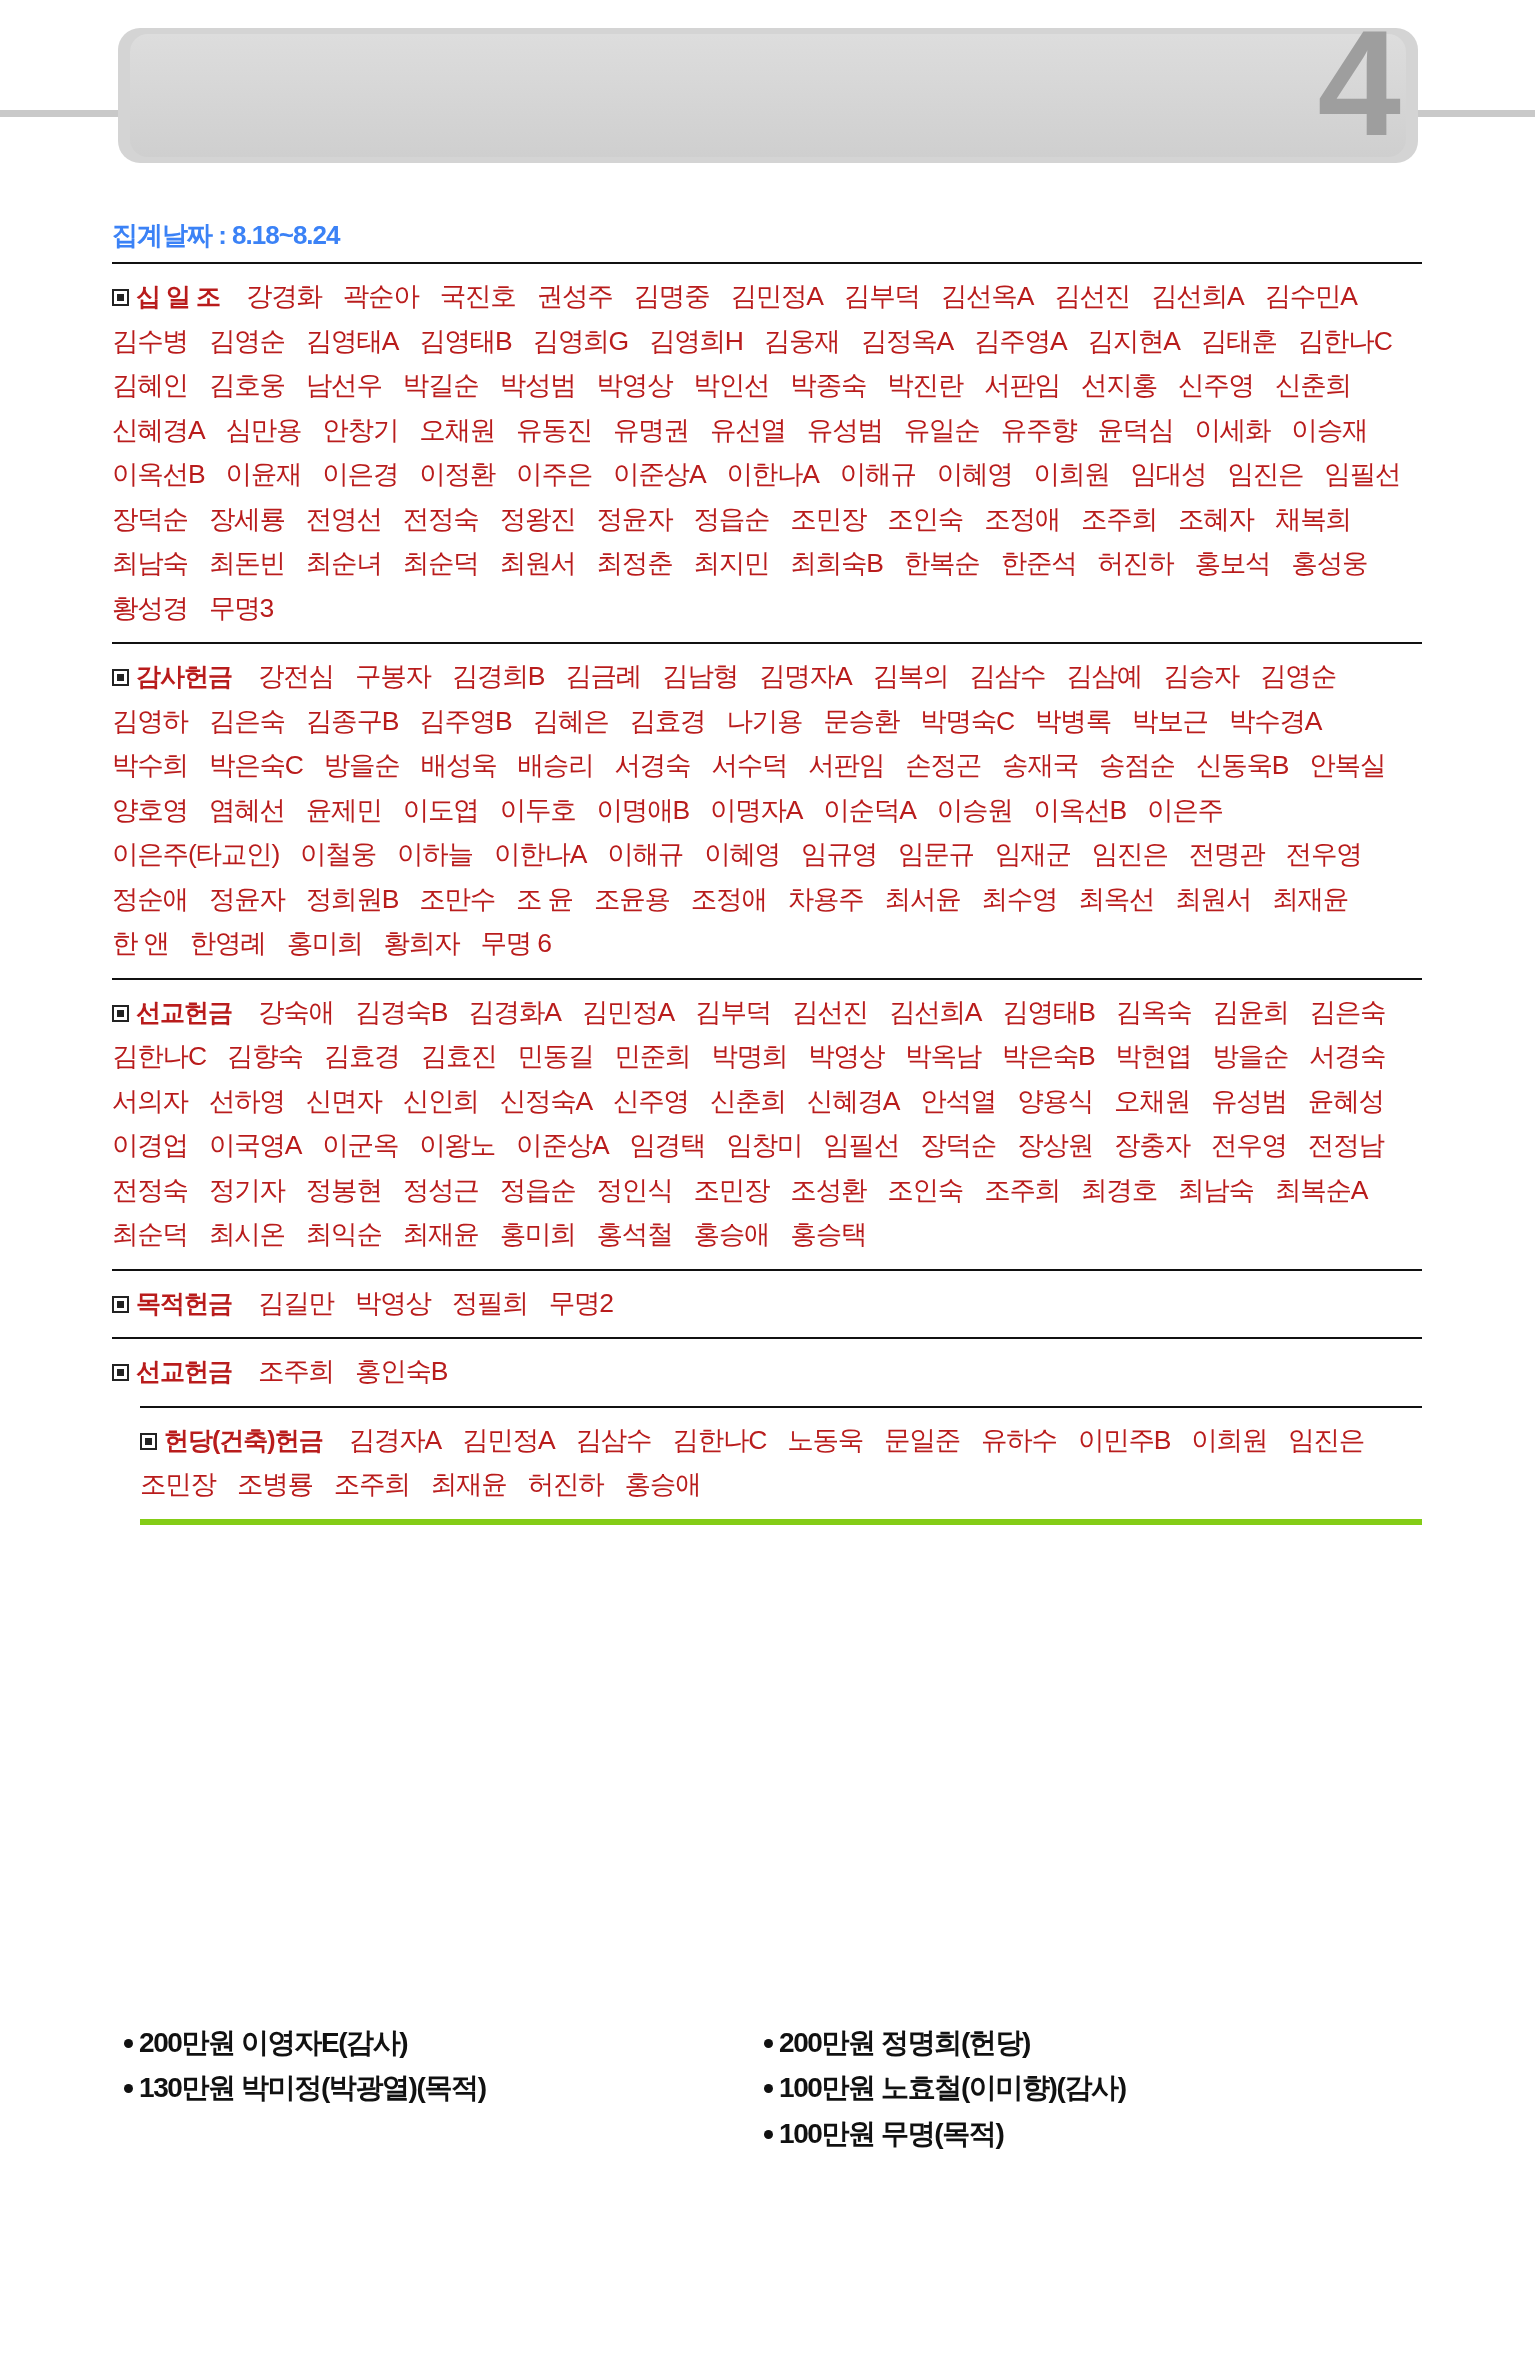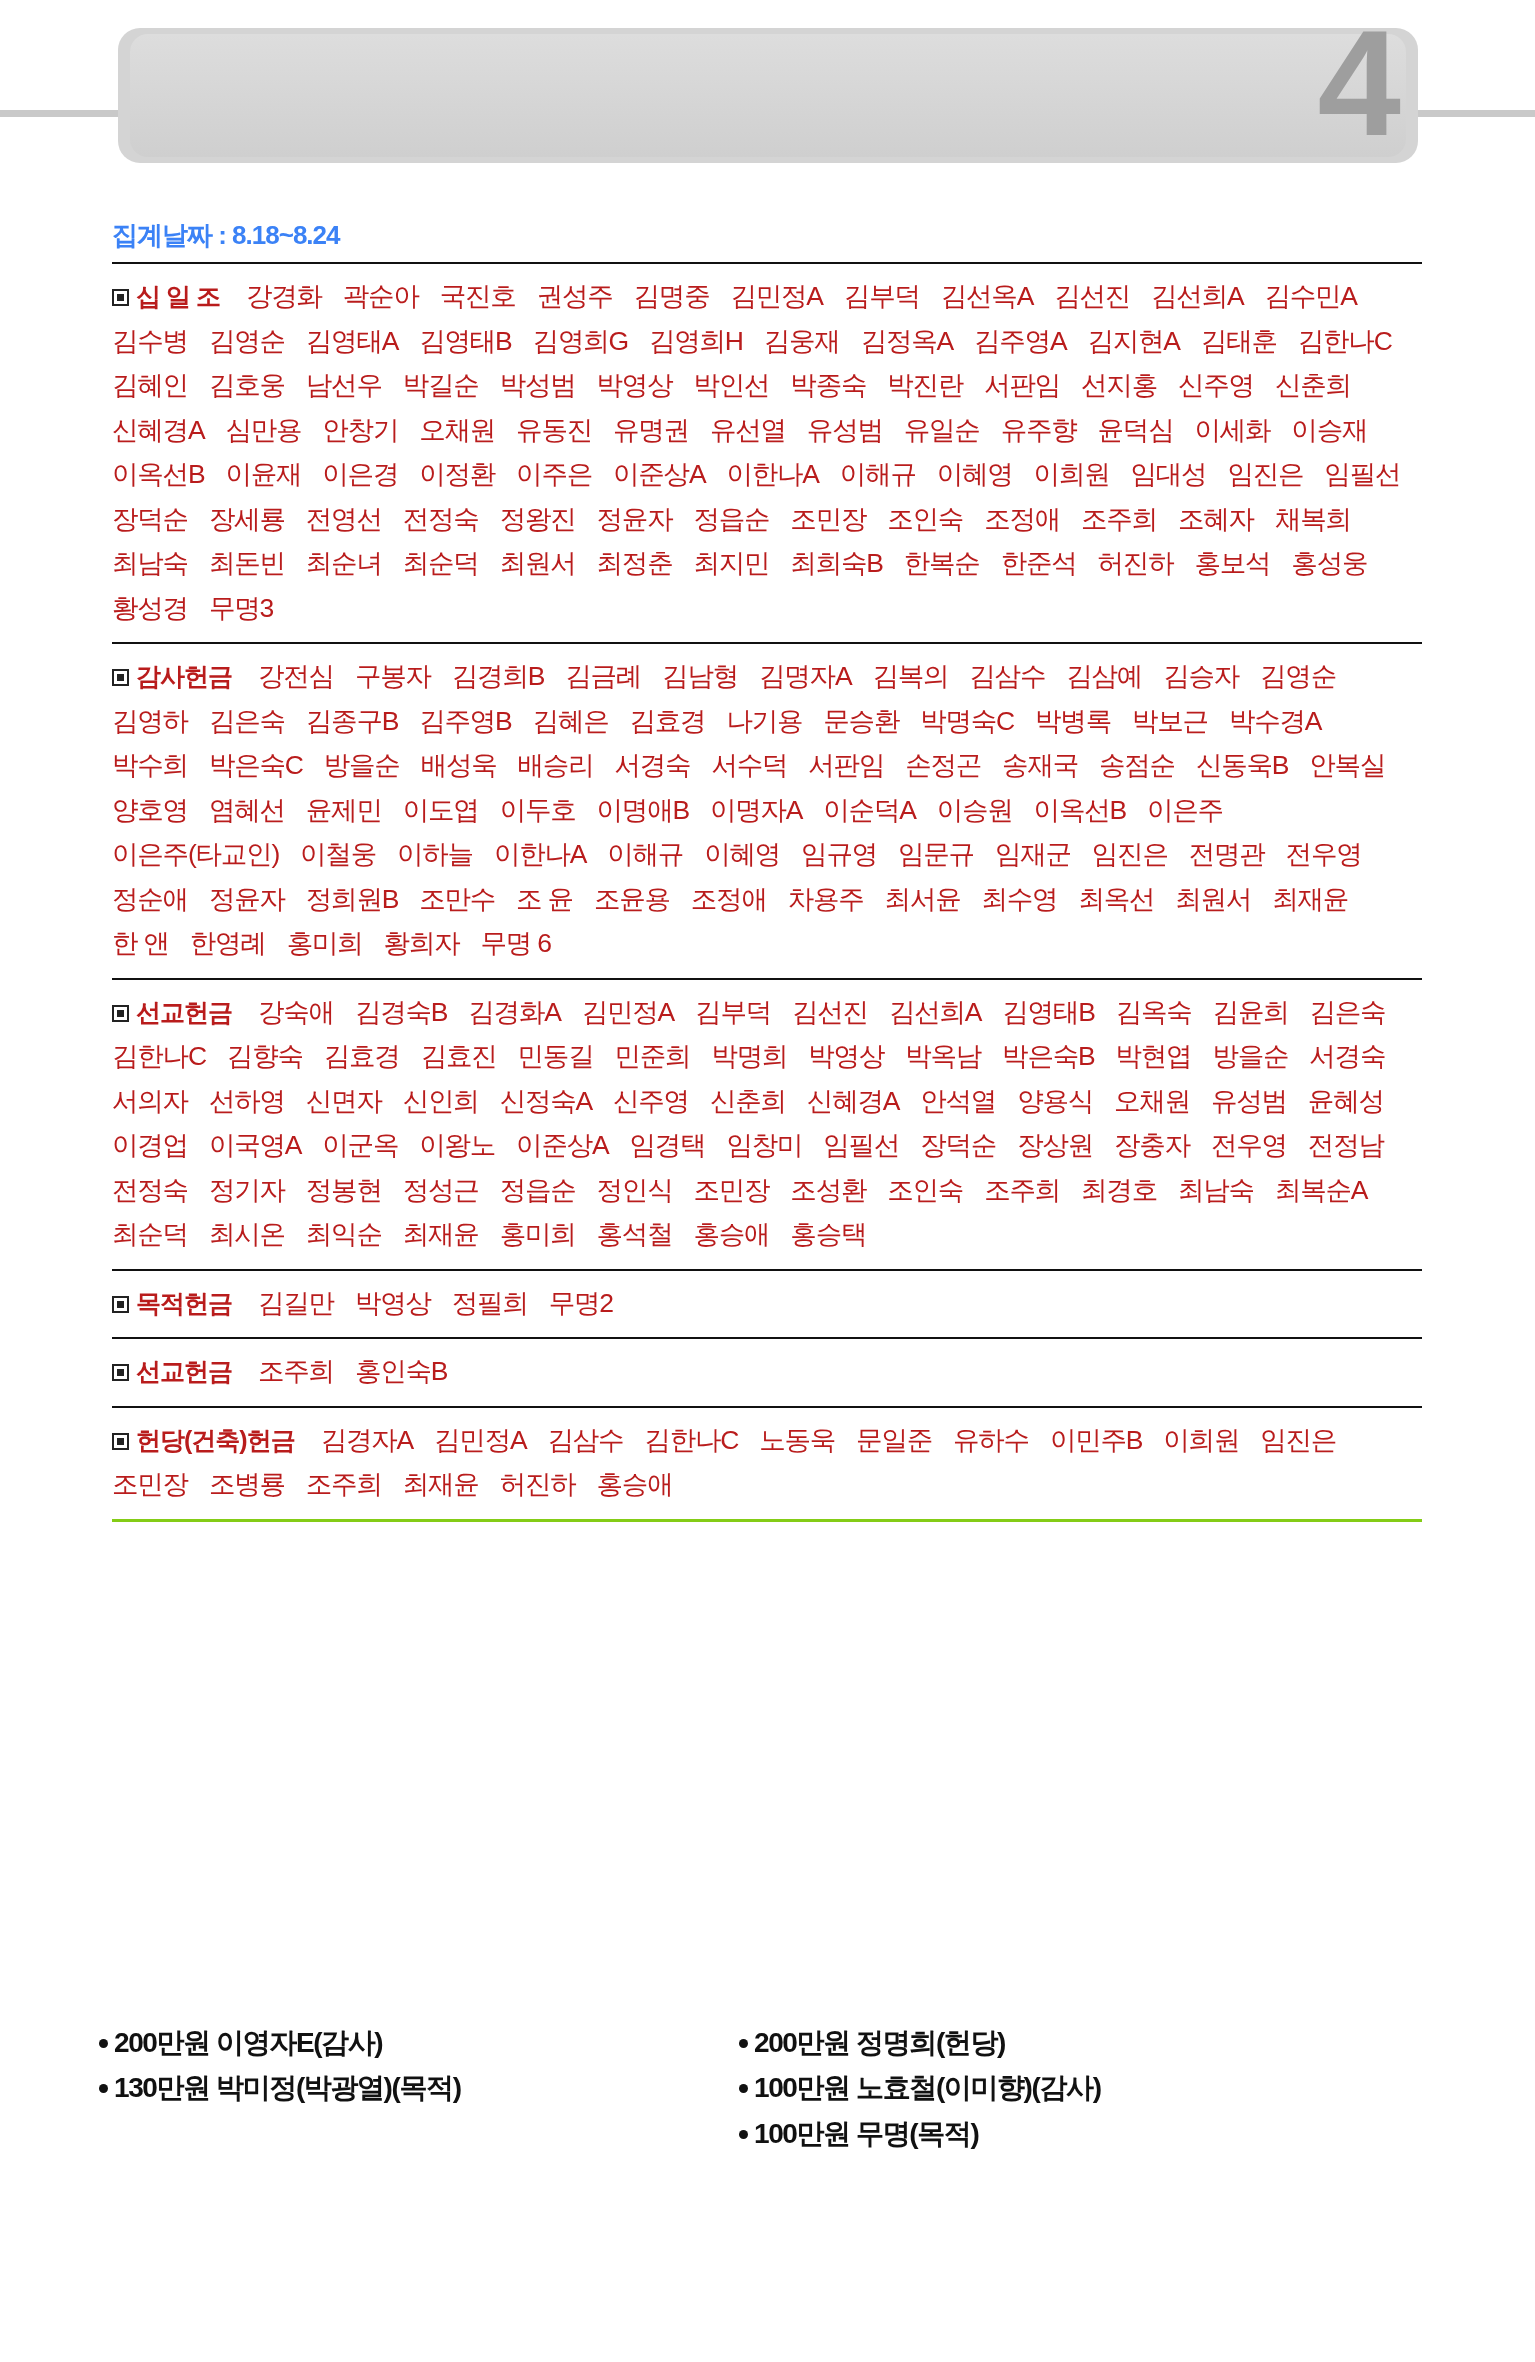--- a/index.html
+++ b/index.html
@@ -93,21 +93,22 @@
     position: absolute;
     top: 262px;
     left: 112px;
     width: 1310px;
   }
   .section {
     border-top: 2px solid #111;
     padding: 10px 0 12px 0;
   }
   .section.last {
-    border-bottom: 3px solid #84cc16;
+    border-bottom: 6px solid #84cc16;
+    margin-left: 28px;
   }
   .names {
     font-size: 26.5px;
     line-height: 1.68;
     letter-spacing: -1.2px;
     color: #b91c1c;
     text-align: justify;
     text-justify: inter-character;
   }
   .cat {
@@ -141,21 +142,21 @@
   .name {
     display: inline-block;
     margin-right: 21px;
     white-space: nowrap;
   }
 
   
   .notes {
     position: absolute;
     top: 2020px;
-    left: 99px;
+    left: 124px;
     width: 1310px;
     display: flex;
     gap: 0;
   }
   .notes-col {
     width: 640px;
   }
   .note {
     font-size: 28px;
     font-weight: bold;

